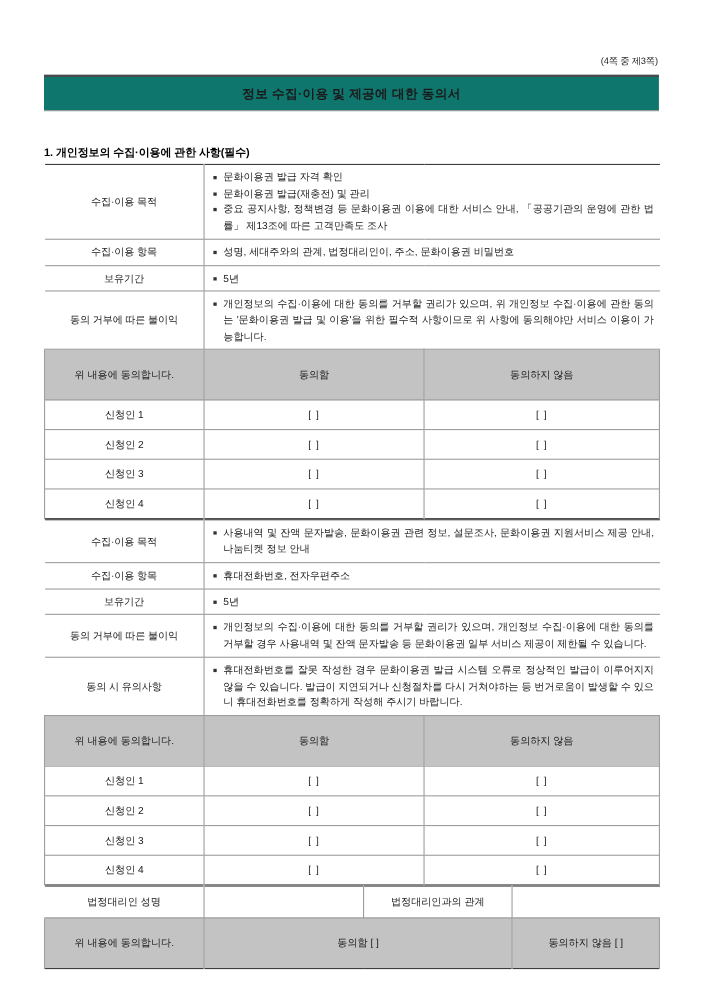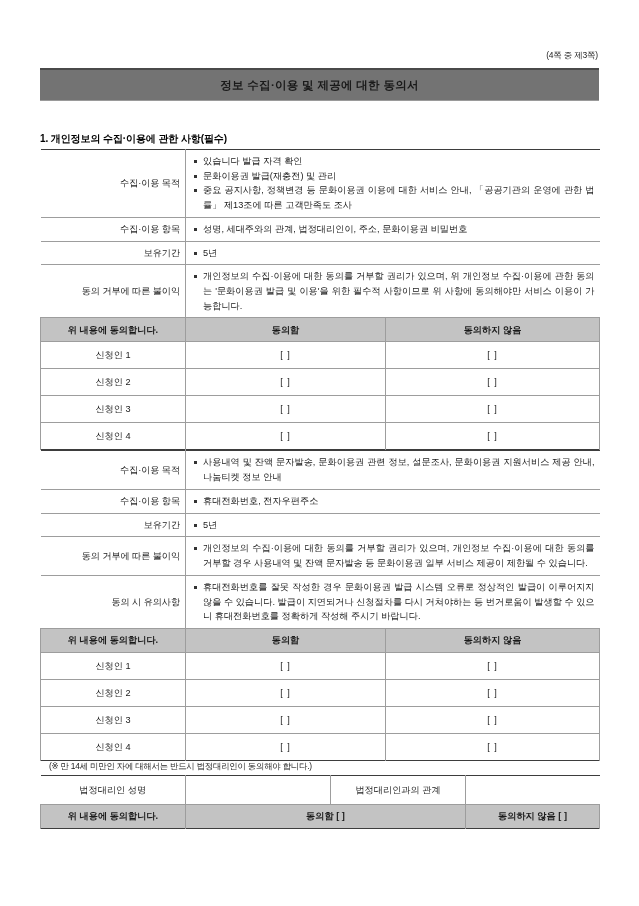--- a/index.html
+++ b/index.html
@@ -28,21 +28,21 @@
     font-size: 8.5px;
     color: #222;
     padding-top: 50px;
     padding-right: 1px;
     letter-spacing: -0.2px;
   }
 
   
   .title-band {
     margin-top: 6px;
-    background: #737373;
+    background: #0f766e;
     border-top: 2px solid #4a4a4a;
     border-bottom: 1px solid #9a9a9a;
     height: 30px;
     display: flex;
     align-items: center;
     justify-content: center;
   }
   .title-band .title-text {
     font-size: 11.5px;
     font-weight: bold;
@@ -88,21 +88,21 @@
   }
   table.form td {
     border: 0.8px solid #9d9d9d;
     font-size: 9.2px;
     color: #1a1a1a;
     vertical-align: middle;
     padding: 4px 5px;
     line-height: 1.55;
   }
   table.form td.lbl {
-    text-align: right;
+    text-align: center;
     border-left: none;
     letter-spacing: -0.1px;
   }
   table.form td.val {
     border-right: none;
     padding-left: 8px;
   }
   table.form tr:first-child td { border-top: none; }
   table.form tr:last-child td { border-bottom: none; }
 
@@ -125,24 +125,24 @@
     top: 6px;
     width: 3px;
     height: 3px;
     background: #333;
   }
 
   
   tr.agree-head td {
     background: #c3c3c3;
     text-align: center;
-    font-weight: bold;
+    font-weight: normal;
     font-size: 9.2px;
     height: 19px;
-    padding: 2px 4px;
+    padding: 13px 4px;
   }
   tr.agree-row td {
     text-align: center;
     height: 22px;
     padding: 2px 16px;
   }
   td.box { letter-spacing: 1px; }
 
   
   table.guardian td.g-lbl {
@@ -171,21 +171,21 @@
     <colgroup>
         <col style="width:145px">
         <col style="width:200px">
         <col style="width:214px">
       </colgroup>
     <tbody>
       <tr>
         <td class="lbl">수집·이용 목적</td>
         <td class="val" colspan="2">
           <ul class="bl">
-            <li>있습니다 발급 자격 확인</li>
+            <li>문화이용권 발급 자격 확인</li>
             <li>문화이용권 발급(재충전) 및 관리</li>
             <li>중요 공지사항, 정책변경 등 문화이용권 이용에 대한 서비스 안내, 「공공기관의 운영에 관한 법률」 제13조에 따른 고객만족도 조사</li>
           </ul>
         </td>
       </tr>
       <tr>
         <td class="lbl">수집·이용 항목</td>
         <td class="val" colspan="2">
           <ul class="bl">
               <li>성명, 세대주와의 관계, 법정대리인이, 주소, 문화이용권 비밀번호</li>
@@ -309,21 +309,20 @@
         <td class="box">[ ]</td>
       </tr>
       <tr class="agree-row">
         <td>신청인 4</td>
         <td class="box">[ ]</td>
         <td class="box">[ ]</td>
       </tr>
     </tbody>
   </table>
 
-  <div class="sec-sub">(※ 만 14세 미만인 자에 대해서는 반드시 법정대리인이 동의해야 합니다.)</div>
 
   <table class="form guardian">
     <colgroup>
         <col style="width:145px">
         <col style="width:145px">
         <col style="width:135px">
         <col style="width:134px">
       </colgroup>
     <tbody>
       <tr>

